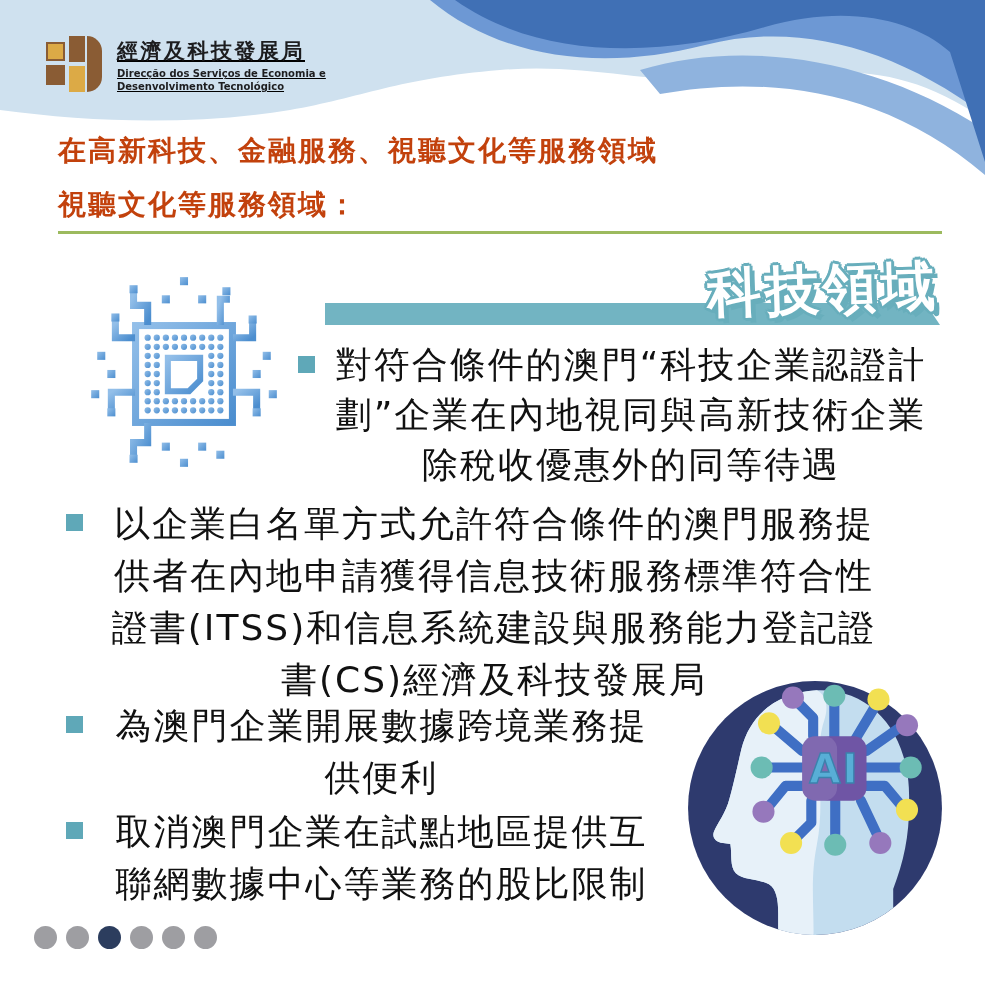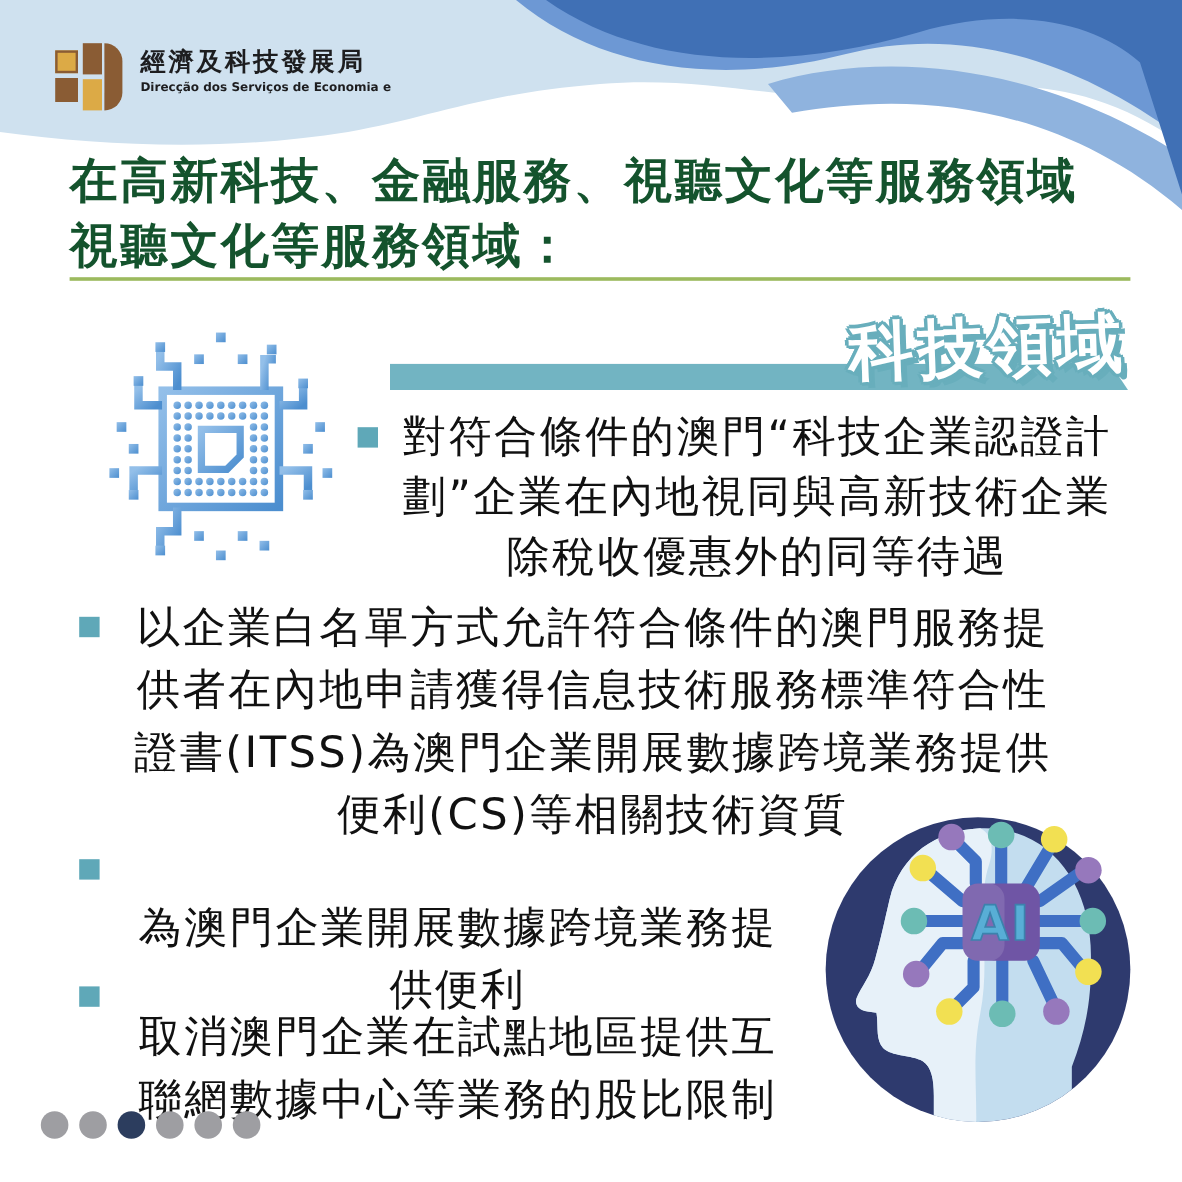--- a/index.html
+++ b/index.html
@@ -6,36 +6,36 @@
   body{
     width:985px;height:985px;overflow:hidden;background:#ffffff;
     font-family:"DejaVu Sans","Liberation Sans",sans-serif;
   }
   .canvas{position:relative;width:985px;height:985px;background:#ffffff;overflow:hidden;}
 
   
   .top-decor{position:absolute;left:0;top:0;z-index:1;}
 
   
-  .logo-block{position:absolute;left:44px;top:36px;display:flex;align-items:flex-start;z-index:3;}
+  .logo-block{position:absolute;left:44px;top:36px;display:flex;align-items:flex-end;z-index:3;text-decoration:underline;}
   .logo{position:relative;width:58px;height:58px;flex:0 0 58px;}
   .logo .p{position:absolute;}
   .p-gold-sq{left:2px;top:6px;width:15px;height:15px;background:#dcaa46;border:2px solid #8a5c34;}
   .p-brown-sm{left:2px;top:29px;width:19px;height:20px;background:#8a5c34;}
   .p-brown-mid{left:25px;top:0;width:16px;height:26px;background:#8a5c34;}
   .p-gold-mid{left:25px;top:30px;width:16px;height:26px;background:#dcaa46;}
   .p-brown-d{left:43px;top:0;width:15px;height:56px;background:#8a5c34;border-radius:0 30px 30px 0;}
   .agency-text{margin-left:15px;padding-top:1px;}
   .agency-zh{font-size:21px;font-weight:bold;color:#1d1d1f;letter-spacing:2.5px;}
   .agency-pt{font-size:10px;font-weight:bold;color:#1d1d1f;line-height:1.28;margin-top:3px;}
 
   
   .headline{
     position:absolute;left:58px;top:124px;z-index:3;
-    font-weight:bold;color:#14532d;font-size:40px;letter-spacing:2px;line-height:54px;
+    font-weight:bold;color:#c2410c;font-size:28px;letter-spacing:2px;line-height:54px;
   }
 
   .divider{position:absolute;left:58px;top:231px;width:884px;height:3px;background:#9cba5e;z-index:2;}
 
   
   .section-bar{
     position:absolute;left:325px;top:303px;width:615px;height:22px;background:#72b4c2;z-index:2;
     clip-path:polygon(0 0,97.6% 0,100% 100%,0 100%);
   }
   .section-title{
@@ -51,22 +51,22 @@
   
   .chip-icon{position:absolute;left:70px;top:263px;z-index:2;}
   .ai-illustration{position:absolute;left:677px;top:670px;z-index:2;}
 
   
   .bullet{position:absolute;display:flex;align-items:flex-start;z-index:3;text-align:center;}
   .marker{flex:0 0 17px;width:17px;height:17px;background:#5fa8b8;margin-top:16px;margin-right:16px;}
   .bullet-text{font-size:36px;color:#111111;letter-spacing:2px;line-height:52px;}
   .b1{left:298px;top:340px;} .b1 .bullet-text{width:600px;line-height:50px;}
   .b2{left:66px;top:498px;}  .b2 .bullet-text{width:790px;}
-  .b3{left:66px;top:700px;}  .b3 .bullet-text{width:565px;margin-top:48px;}
-  .b4{left:66px;top:806px;}  .b4 .bullet-text{width:565px;margin-top:33px;}
+  .b3{left:66px;top:700px;}  .b3 .bullet-text{width:565px;}
+  .b4{left:66px;top:806px;}  .b4 .bullet-text{width:565px;}
 
   
   .pagination{position:absolute;left:34px;top:926px;display:flex;gap:9px;z-index:3;}
   .dot{width:23px;height:23px;border-radius:50%;background:#9e9ea2;display:inline-block;}
   .dot.active{background:#2c3d5e;}
 </style>
 </head>
 <body>
 
 <div class="canvas">
@@ -83,20 +83,21 @@
       <div class="p p-gold-sq"></div>
       <div class="p p-brown-sm"></div>
       <div class="p p-brown-mid"></div>
       <div class="p p-gold-mid"></div>
       <div class="p p-brown-d"></div>
     </div>
     <div class="agency-text">
       <div class="agency-zh">經濟及科技發展局</div>
       <div class="agency-pt">
         <div>Direcção dos Serviços de Economia e</div>
+        <div>Desenvolvimento Tecnológico</div>
       </div>
     </div>
   </div>
 
   <div class="headline">
     <div>在高新科技、金融服務、視聽文化等服務領域</div>
     <div>視聽文化等服務領域：</div>
   </div>
 
   <div class="divider"></div>
@@ -248,21 +249,21 @@
       <rect x="194" y="126" width="8" height="8"></rect>
     </g>
   </svg>
 
   <div class="bullet b1">
     <span class="marker"></span>
     <div class="bullet-text">對符合條件的澳門“科技企業認證計劃”企業在內地視同與高新技術企業除稅收優惠外的同等待遇</div>
   </div>
   <div class="bullet b2">
     <span class="marker"></span>
-    <div class="bullet-text">以企業白名單方式允許符合條件的澳門服務提供者在內地申請獲得信息技術服務標準符合性證書(ITSS)為澳門企業開展數據跨境業務提供便利(CS)等相關技術資質</div>
+    <div class="bullet-text">以企業白名單方式允許符合條件的澳門服務提供者在內地申請獲得信息技術服務標準符合性證書(ITSS)和信息系統建設與服務能力登記證書(CS)經濟及科技發展局</div>
   </div>
   <div class="bullet b3">
     <span class="marker"></span>
     <div class="bullet-text">為澳門企業開展數據跨境業務提供便利</div>
   </div>
   <div class="bullet b4">
     <span class="marker"></span>
     <div class="bullet-text">取消澳門企業在試點地區提供互聯網數據中心等業務的股比限制</div>
   </div>
 

